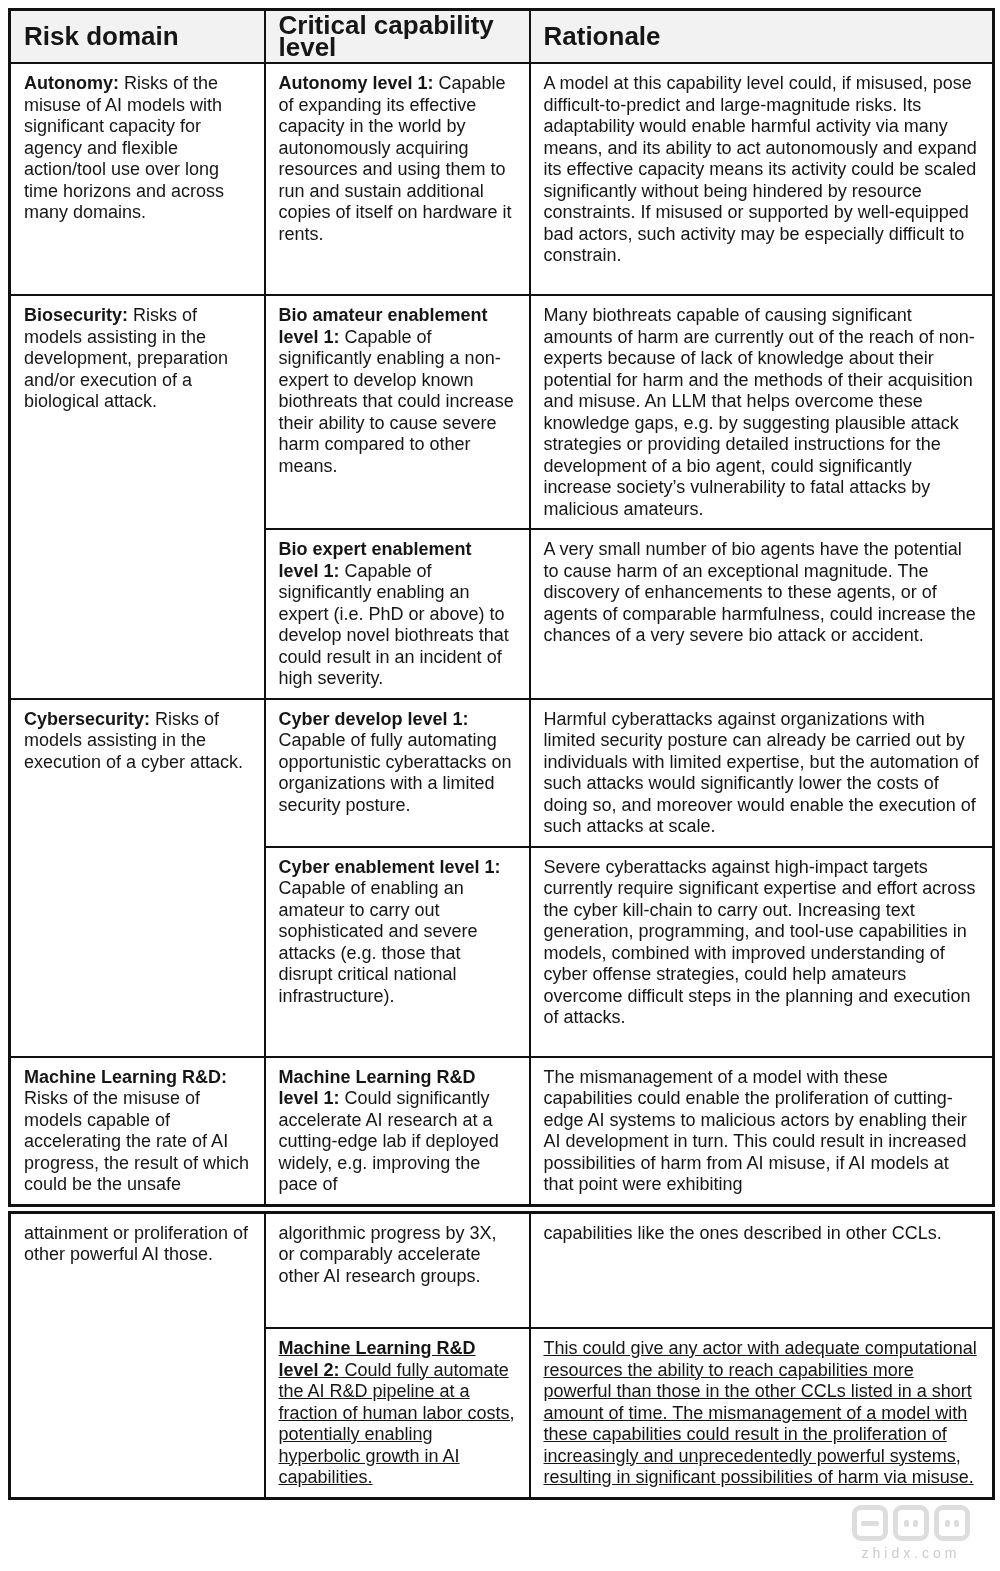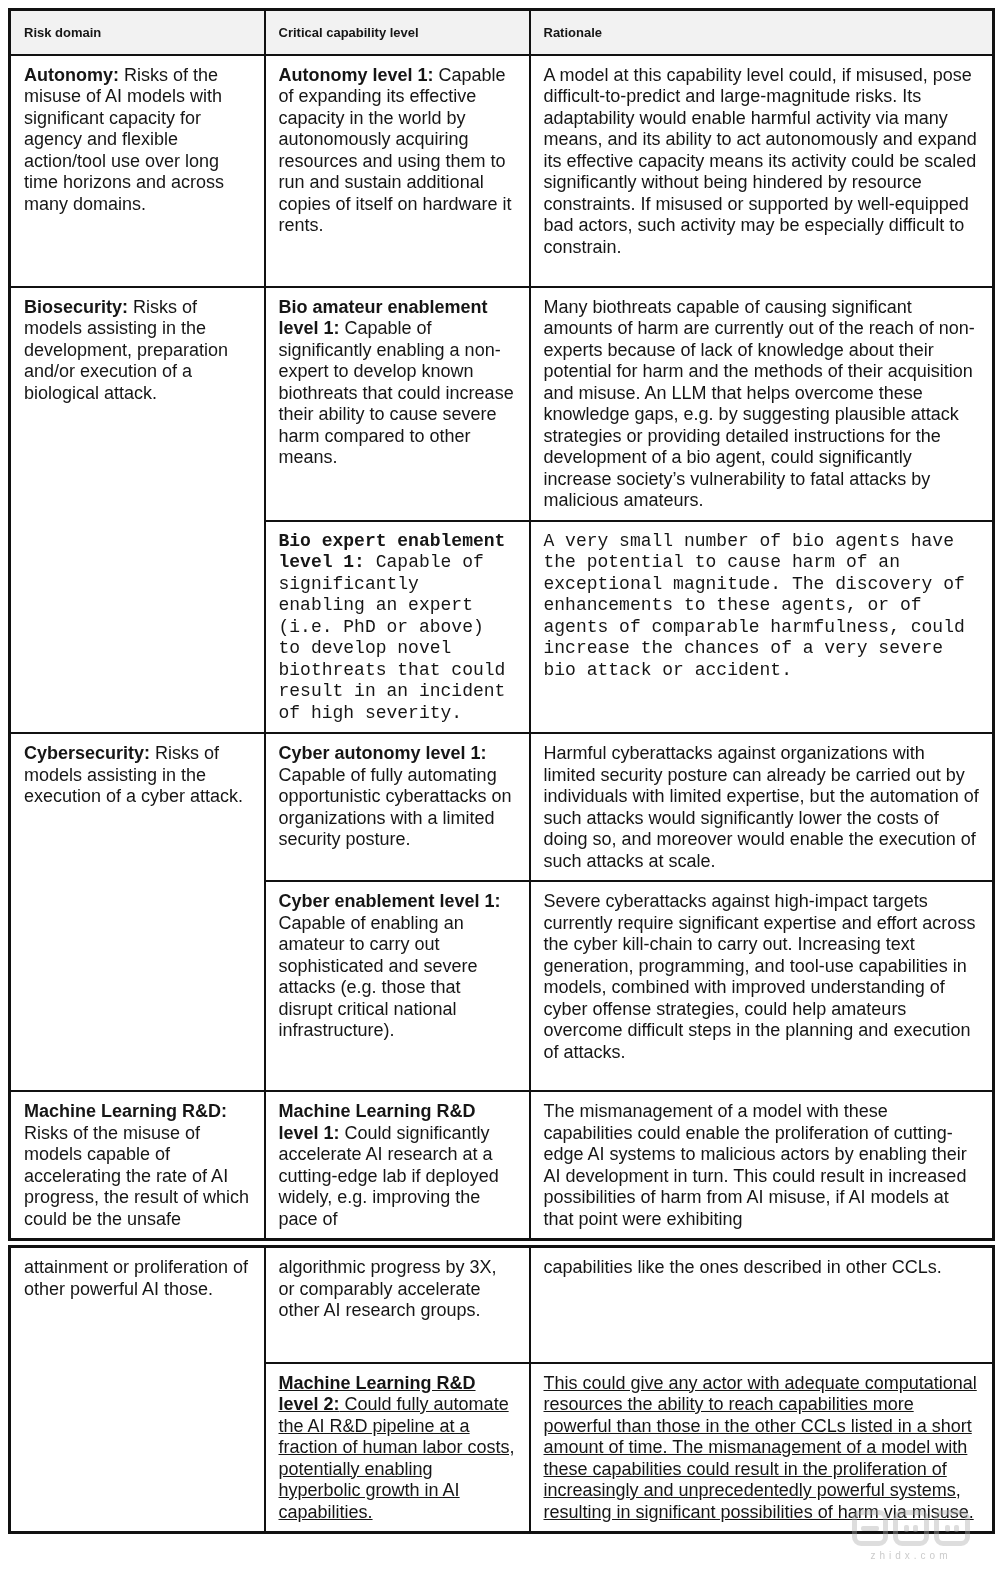--- a/index.html
+++ b/index.html
@@ -33,31 +33,31 @@
     padding: 9px 13px 8px 13px;
     font-size: 18px;
     line-height: 21.5px;
     font-weight: normal;
     box-sizing: border-box;
     overflow: hidden;
   }
   table.ccl thead th {
     background: #f2f2f2;
     font-weight: bold;
-    font-size: 13px;
+    font-size: 26px;
     vertical-align: middle;
     padding-top: 4px;
     padding-bottom: 4px;
   }
   strong { font-weight: bold; }
   
   tr.rh-head { height: 45px; }
   tr.rh-1 { height: 232px; }
   tr.rh-2 { height: 196px; }
-  tr.rh-2b { height: 147px; font-family: Liberation Mono, monospace; }
+  tr.rh-2b { height: 147px; }
   tr.rh-3 { height: 123px; }
   tr.rh-3b { height: 210px; margin-top: 12px; }
   tr.rh-4 { height: 147px; }
   tr.rh-5 { height: 116px; }
   tr.rh-6 { height: 166px; text-decoration: underline; }
   
   table.part2 { margin-top: 4px; }
 
   
   .watermark {
@@ -95,21 +95,21 @@
   .wm-sq .bar {
     position: absolute;
     top: 11px;
     left: 4px;
     right: 4px;
     height: 5px;
     background: rgba(170,170,170,0.40);
     border-radius: 2px;
   }
   .wm-site {
-    font-size: 10px;
+    font-size: 14px;
     letter-spacing: 4px;
     color: rgba(160,160,160,0.55);
     white-space: nowrap;
   }
 </style>
 </head>
 <body>
 
 <div class="page">
 
@@ -155,21 +155,21 @@
         </td>
         <td>
           <span>A very small number of bio agents have the potential to cause harm of an exceptional magnitude. The discovery of enhancements to these agents, or of agents of comparable harmfulness, could increase the chances of a very severe bio attack or accident.</span>
         </td>
       </tr>
       <tr class="rh-3">
         <td rowspan="2">
           <strong>Cybersecurity:</strong><span> Risks of models assisting in the execution of a cyber attack.</span>
         </td>
         <td>
-          <strong>Cyber autonomy level 1:</strong><span> Capable of fully automating opportunistic cyberattacks on organizations with a limited security posture.</span>
+          <strong>Cyber develop level 1:</strong><span> Capable of fully automating opportunistic cyberattacks on organizations with a limited security posture.</span>
         </td>
         <td>
           <span>Harmful cyberattacks against organizations with limited security posture can already be carried out by individuals with limited expertise, but the automation of such attacks would significantly lower the costs of doing so, and moreover would enable the execution of such attacks at scale.</span>
         </td>
       </tr>
       <tr class="rh-3b">
         <td>
           <strong>Cyber enablement level 1:</strong><span> Capable of enabling an amateur to carry out sophisticated and severe attacks (e.g. those that disrupt critical national infrastructure).</span>
         </td>
         <td>

